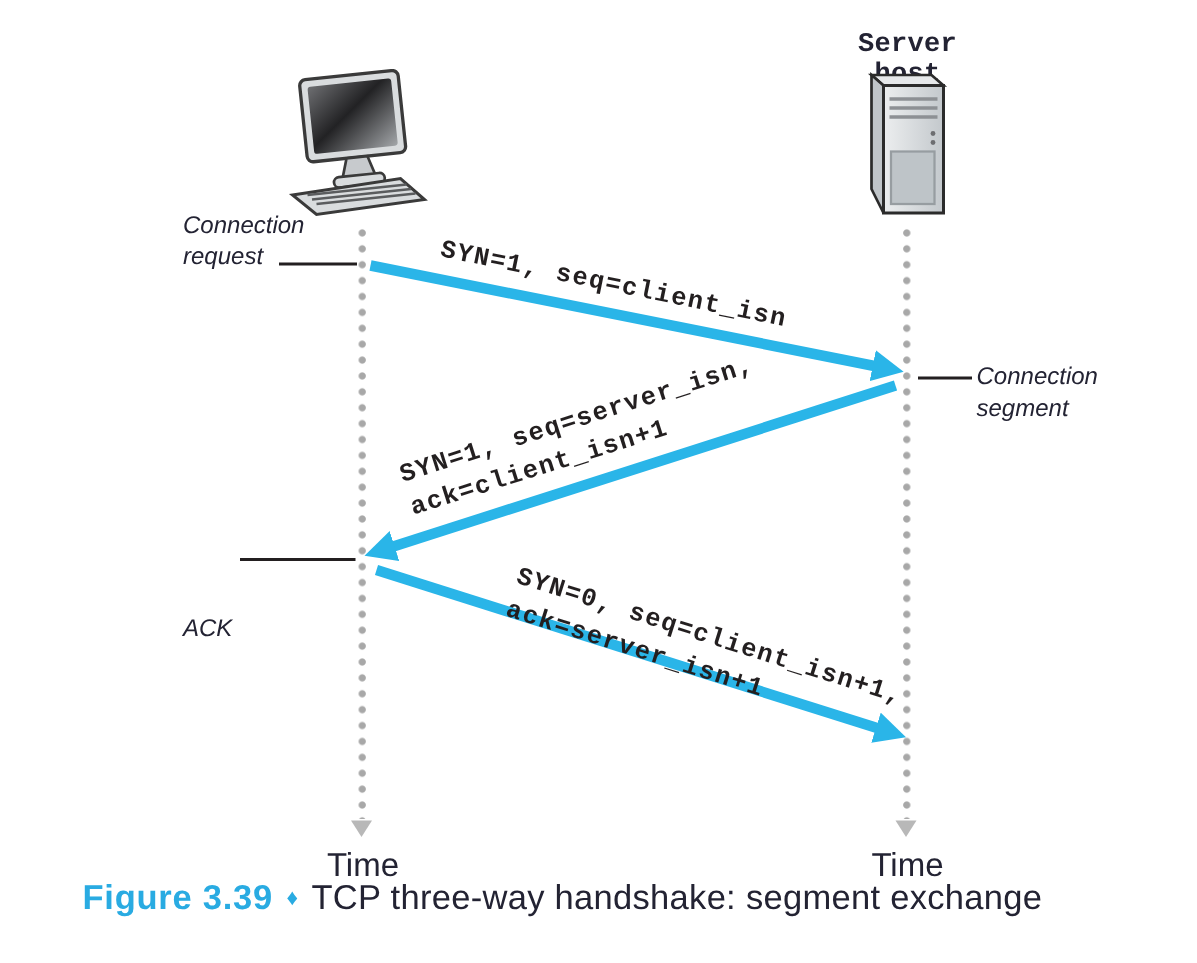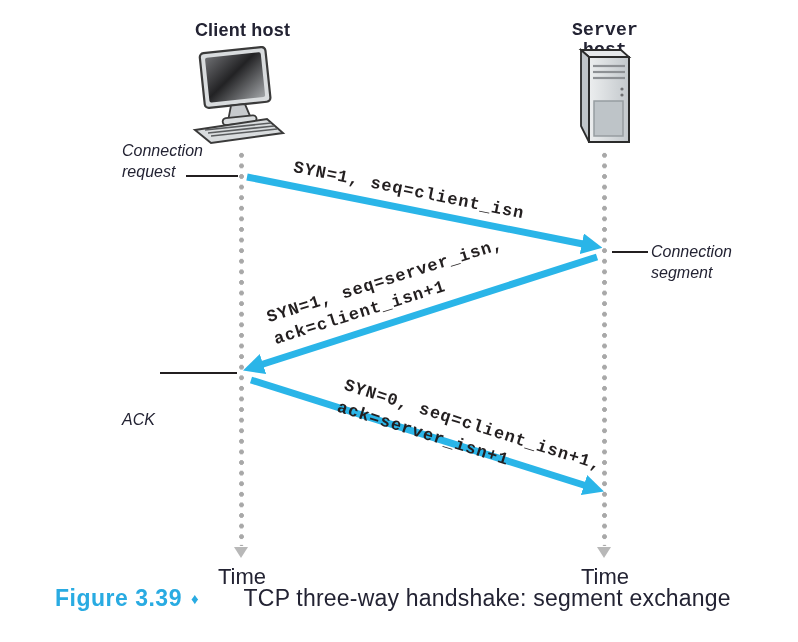--- a/index.html
+++ b/index.html
@@ -53,28 +53,27 @@
   .connector{position:absolute;height:2px;background:var(--mono-text,#231f20);}
   .connector.request{left:186px;top:175px;width:52px;}
   .connector.granted{left:612px;top:251px;width:36px;}
   .connector.ack{left:160px;top:372px;width:77px;}
   .time-label{position:absolute;width:100px;text-align:center;font-size:22px;}
   .time-label.client{left:192px;top:564px;}
   .time-label.server{left:555px;top:564px;}
   .caption{position:absolute;left:55px;top:585px;font-size:23px;display:flex;align-items:baseline;}
   .caption .fig-num{color:var(--accent-blue,#29abe2);font-weight:bold;letter-spacing:.5px;}
   .caption .diamond{color:var(--accent-blue,#29abe2);font-size:15px;margin:0 9px;align-self:center;}
-  .caption .cap-text{color:var(--text-dark,#232333);letter-spacing:.2px;margin-left:36px;}
+  .caption .cap-text{color:var(--text-dark,#232333);letter-spacing:.2px;}
 </style>
 </head>
 <body>
 
 <div class="canvas">
 
-  <div class="host-label client">Client host</div>
   <div class="host-label server">Server host</div>
 
   <svg class="icon client-icon" width="112" height="100" viewBox="0 0 112 100">
     <defs>
       <linearGradient id="scr" x1="0" y1="0" x2="1" y2="1">
         <stop offset="0" stop-color="#6e6f72"></stop>
         <stop offset="0.45" stop-color="#222224"></stop>
         <stop offset="1" stop-color="#a3a6a9"></stop>
       </linearGradient>
     </defs>

